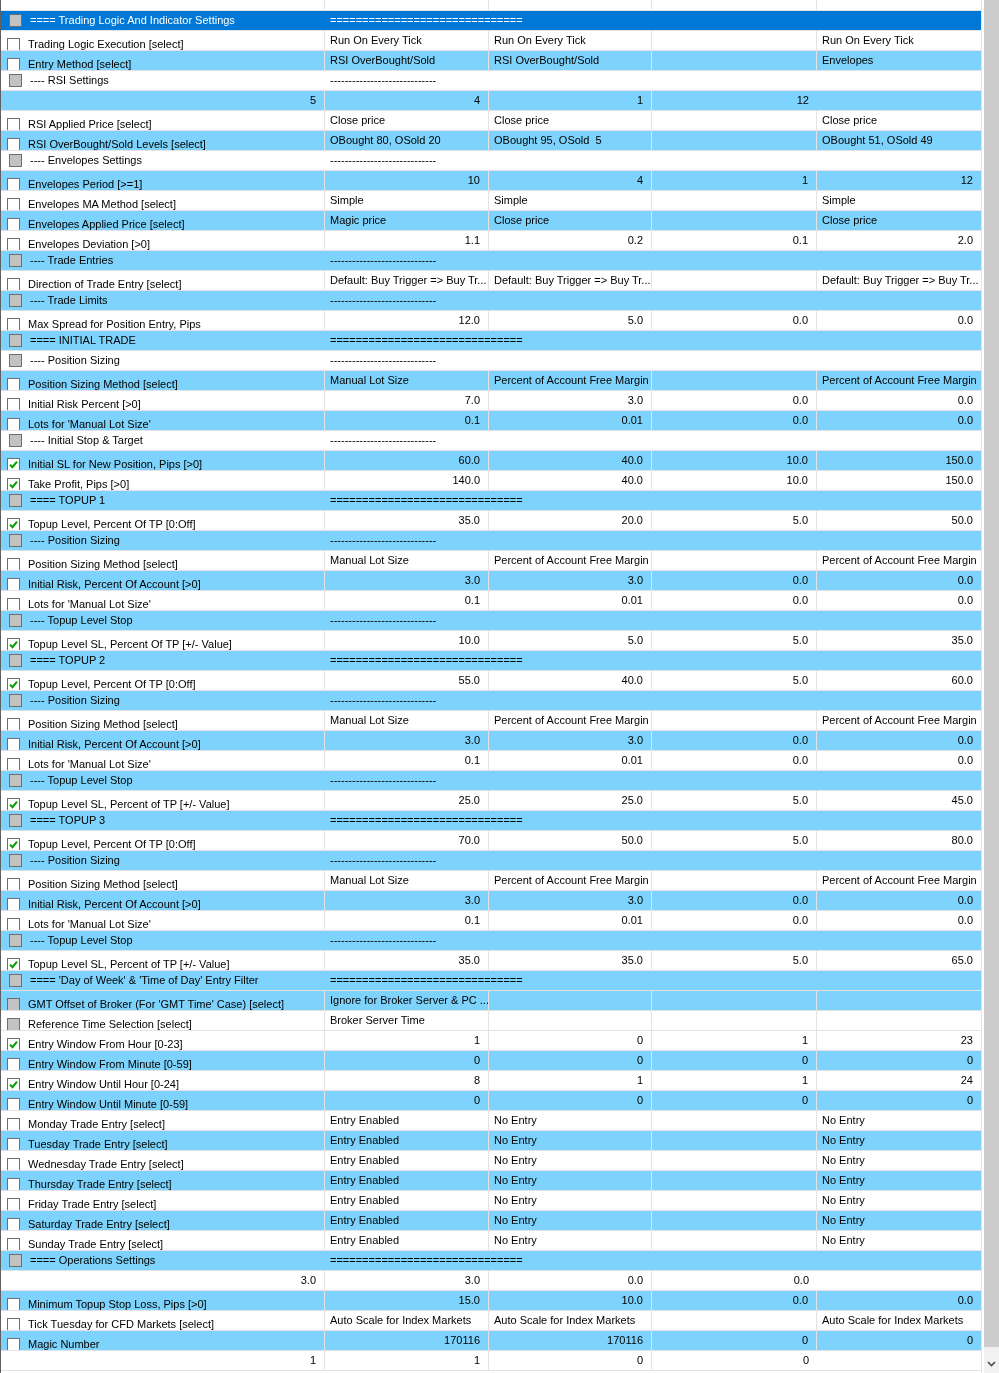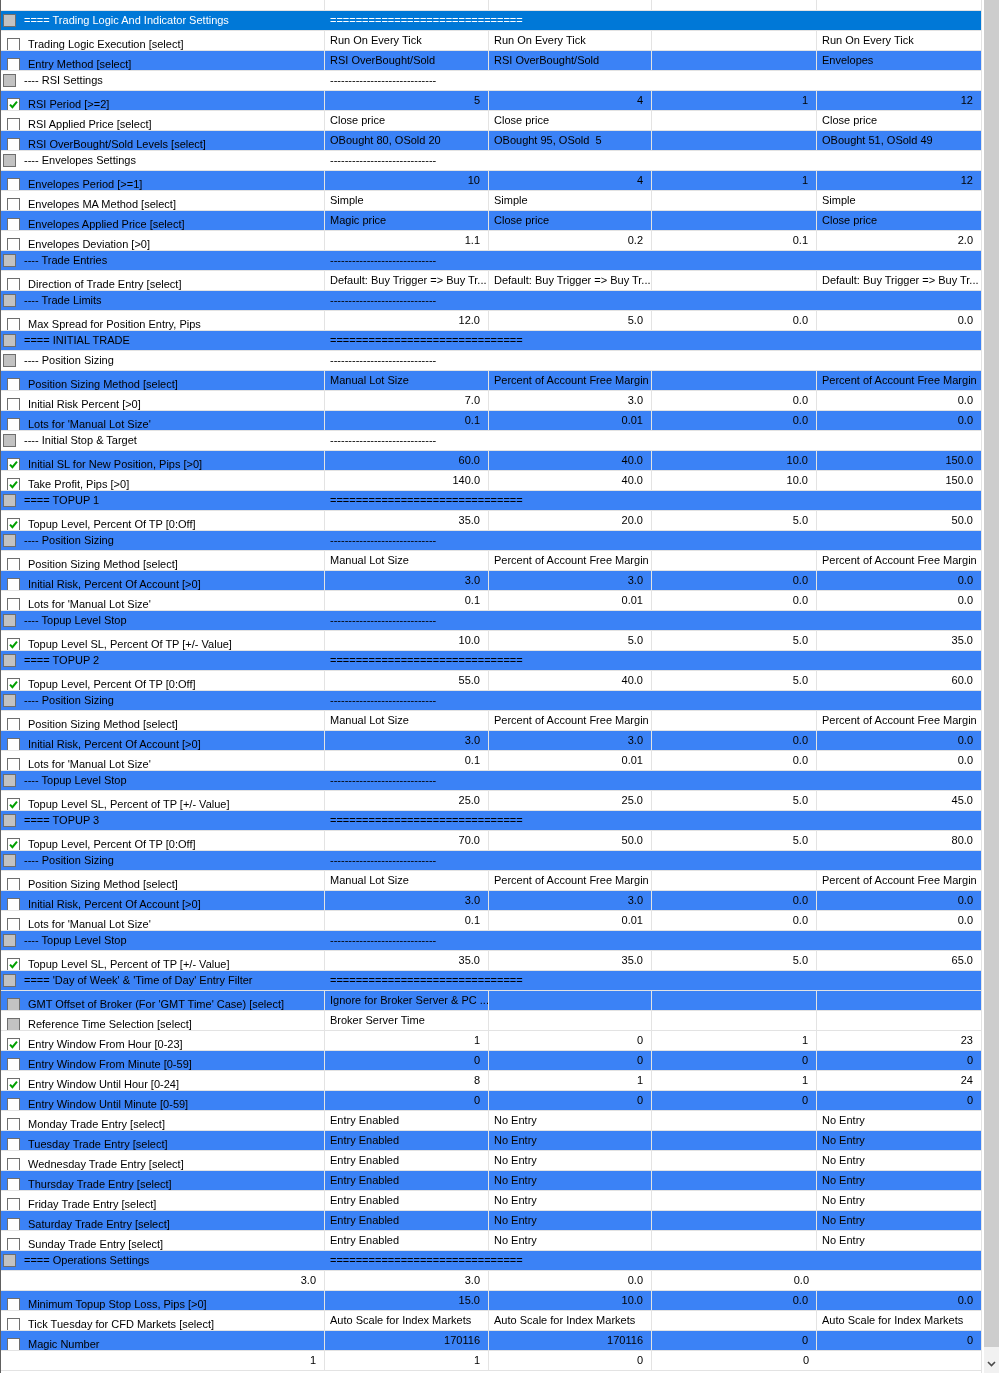--- a/index.html
+++ b/index.html
@@ -10,31 +10,31 @@
   }
   .tablewrap{
     position:absolute;left:0;top:0;width:982px;height:1373px;box-sizing:border-box;
     border-left:1px solid #606060;border-right:1px solid #e3e3e3;background:#fff;
   }
   .row{
     display:grid;grid-template-columns:324px 164px 163px 165px 164px;
     height:20px;line-height:19px;box-sizing:border-box;border-bottom:1px solid #e3e3e3;
     position:relative;background:#fff;
   }
-  .row.g{background:#3b82f6;}
+  .row.g{background:#7dd3fc;}
   .row.sel{background:#0078d7;color:#fff;}
   .row.sliver{height:11px;background:#fff;}
   .cell{
     box-sizing:border-box;overflow:hidden;white-space:pre;
     border-right:1px solid #e3e3e3;padding:0 5px;
   }
   .cell:last-child{border-right:none;}
   .cell.num{text-align:right;padding-right:8px;}
   .cname{display:flex;align-items:center;gap:8px;padding:7px 0 0 6px;overflow:hidden;white-space:pre;}
-  .cfull{grid-column:1 / -1;border-right:none;display:flex;align-items:center;gap:8px;padding-left:2px;box-sizing:border-box;overflow:hidden;}
+  .cfull{grid-column:1 / -1;border-right:none;display:flex;align-items:center;gap:8px;padding-left:8px;box-sizing:border-box;overflow:hidden;}
   .sep{position:absolute;left:329px;top:0;white-space:pre;}
   .cb{
     width:13px;height:13px;box-sizing:border-box;border:1px solid #6e6e6e;background:#fff;
     flex:0 0 auto;display:inline-flex;align-items:center;justify-content:center;
   }
   .cb.gray{background:#c2c2c2;}
   .cb svg{display:block;}
   .vscroll{position:absolute;top:0;right:0;width:15px;height:1373px;background:#f1f1f1;}
   .vthumb{position:absolute;top:0;left:0;width:15px;height:1347px;background:#cdcdcd;}
   .vbtn{position:absolute;left:0;bottom:1px;width:15px;height:16px;background:#f1f1f1;
@@ -67,23 +67,20 @@
           <div class="cell cname"><span class="cb "></span><span class="nm">Entry Method [select]</span></div>
           <div class="cell"><span>RSI OverBought/Sold</span></div>
           <div class="cell"><span>RSI OverBought/Sold</span></div>
           <div class="cell"><span></span></div>
           <div class="cell"><span>Envelopes</span></div>
         </div>
         <div class="row ">
           <div class="cell cfull"><span class="cb gray"></span><span class="nm">---- RSI Settings</span><span class="sep">-----------------------------</span></div>
         </div>
         <div class="row g">
-          <div class="cell cname"><span class="cb "><svg width="11" height="11" viewBox="0 0 11 11">
-                <path d="M2 5.6 L4.4 8.2 L9 2.6" fill="none" stroke="#00a000" stroke-width="2"></path>
-              </svg></span><span class="nm">RSI Period [&gt;=2]</span></div>
           <div class="cell num"><span>5</span></div>
           <div class="cell num"><span>4</span></div>
           <div class="cell num"><span>1</span></div>
           <div class="cell num"><span>12</span></div>
         </div>
         <div class="row ">
           <div class="cell cname"><span class="cb "></span><span class="nm">RSI Applied Price [select]</span></div>
           <div class="cell"><span>Close price</span></div>
           <div class="cell"><span>Close price</span></div>
           <div class="cell"><span></span></div>

